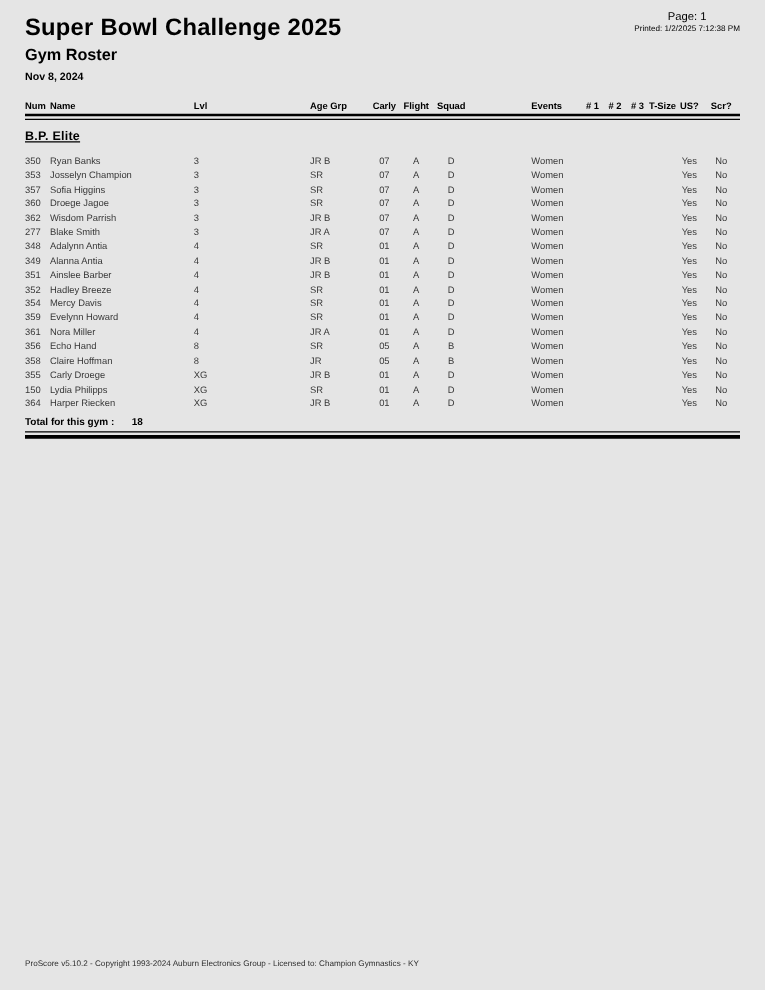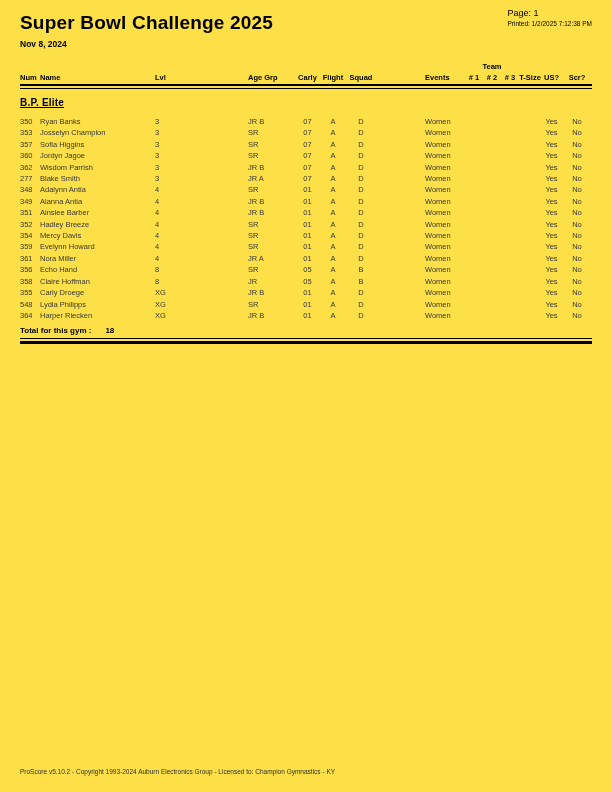--- a/index.html
+++ b/index.html
@@ -1,20 +1,20 @@
 <!DOCTYPE html>
 <html><head>
 <meta charset="utf-8">
 <style>
   html, body { margin: 0; padding: 0; background: #ffffff; }
   .page {
     position: relative;
     width: 612px;
     height: 792px;
-    background: #fde047;
+    background: #e5e5e5;
     font-family: "Liberation Sans", sans-serif;
     color: #000;
     overflow: hidden;
   }
   .content { position: absolute; left: 20px; top: 0; width: 572px; }
 
   
   .title {
     margin-top: 12px;
     font-size: 19px;
@@ -28,21 +28,21 @@
   }
   .report-date {
     margin-top: 5px;
     font-size: 8.5px;
     font-weight: bold;
   }
   .meta {
     position: absolute;
     top: 8px;
     right: 0;
-    text-align: left;
+    text-align: center;
   }
   .meta .page-num { font-size: 9px; }
   .meta .printed { font-size: 6.5px; margin-top: 2px; }
 
   
   .grid {
     display: grid;
     grid-template-columns: 20px 115px 93px 47px 25px 26px 30px 49px 40px 18px 18px 18px 22px 21px 30px;
     align-items: baseline;
   }
@@ -102,31 +102,29 @@
     color: #2e2e2e;
   }
 </style>
 </head>
 <body>
 
 <div class="page">
   <div class="content">
 
     <div class="title">Super Bowl Challenge 2025</div>
+    <div class="subtitle">Gym Roster</div>
     <div class="report-date">Nov 8, 2024</div>
 
     <div class="meta">
       <div class="page-num">Page: 1</div>
       <div class="printed">Printed: 1/2/2025 7:12:38 PM</div>
     </div>
 
     <div class="thead">
-      <div class="grid team-row">
-        <div class="cell team-label">Team</div>
-      </div>
       <div class="grid header-row">
         <div class="cell col-num">Num</div>
         <div class="cell col-name">Name</div>
         <div class="cell col-lvl">Lvl</div>
         <div class="cell col-age_grp">Age Grp</div>
         <div class="cell col-sess">Carly</div>
         <div class="cell col-flight">Flight</div>
         <div class="cell col-squad">Squad</div>
         <div class="cell col-spacer"></div>
         <div class="cell col-events">Events</div>
@@ -191,21 +189,21 @@
           <div class="cell col-events">Women</div>
           <div class="cell col-t1"></div>
           <div class="cell col-t2"></div>
           <div class="cell col-t3"></div>
           <div class="cell col-tsize"></div>
           <div class="cell col-us">Yes</div>
           <div class="cell col-scr">No</div>
         </div>
         <div class="grid data-row">
           <div class="cell col-num">360</div>
-          <div class="cell col-name">Jordyn Jagoe</div>
+          <div class="cell col-name">Droege Jagoe</div>
           <div class="cell col-lvl">3</div>
           <div class="cell col-age_grp">SR</div>
           <div class="cell col-sess">07</div>
           <div class="cell col-flight">A</div>
           <div class="cell col-squad">D</div>
           <div class="cell col-spacer"></div>
           <div class="cell col-events">Women</div>
           <div class="cell col-t1"></div>
           <div class="cell col-t2"></div>
           <div class="cell col-t3"></div>
@@ -411,21 +409,21 @@
           <div class="cell col-spacer"></div>
           <div class="cell col-events">Women</div>
           <div class="cell col-t1"></div>
           <div class="cell col-t2"></div>
           <div class="cell col-t3"></div>
           <div class="cell col-tsize"></div>
           <div class="cell col-us">Yes</div>
           <div class="cell col-scr">No</div>
         </div>
         <div class="grid data-row">
-          <div class="cell col-num">548</div>
+          <div class="cell col-num">150</div>
           <div class="cell col-name">Lydia Philipps</div>
           <div class="cell col-lvl">XG</div>
           <div class="cell col-age_grp">SR</div>
           <div class="cell col-sess">01</div>
           <div class="cell col-flight">A</div>
           <div class="cell col-squad">D</div>
           <div class="cell col-spacer"></div>
           <div class="cell col-events">Women</div>
           <div class="cell col-t1"></div>
           <div class="cell col-t2"></div>

